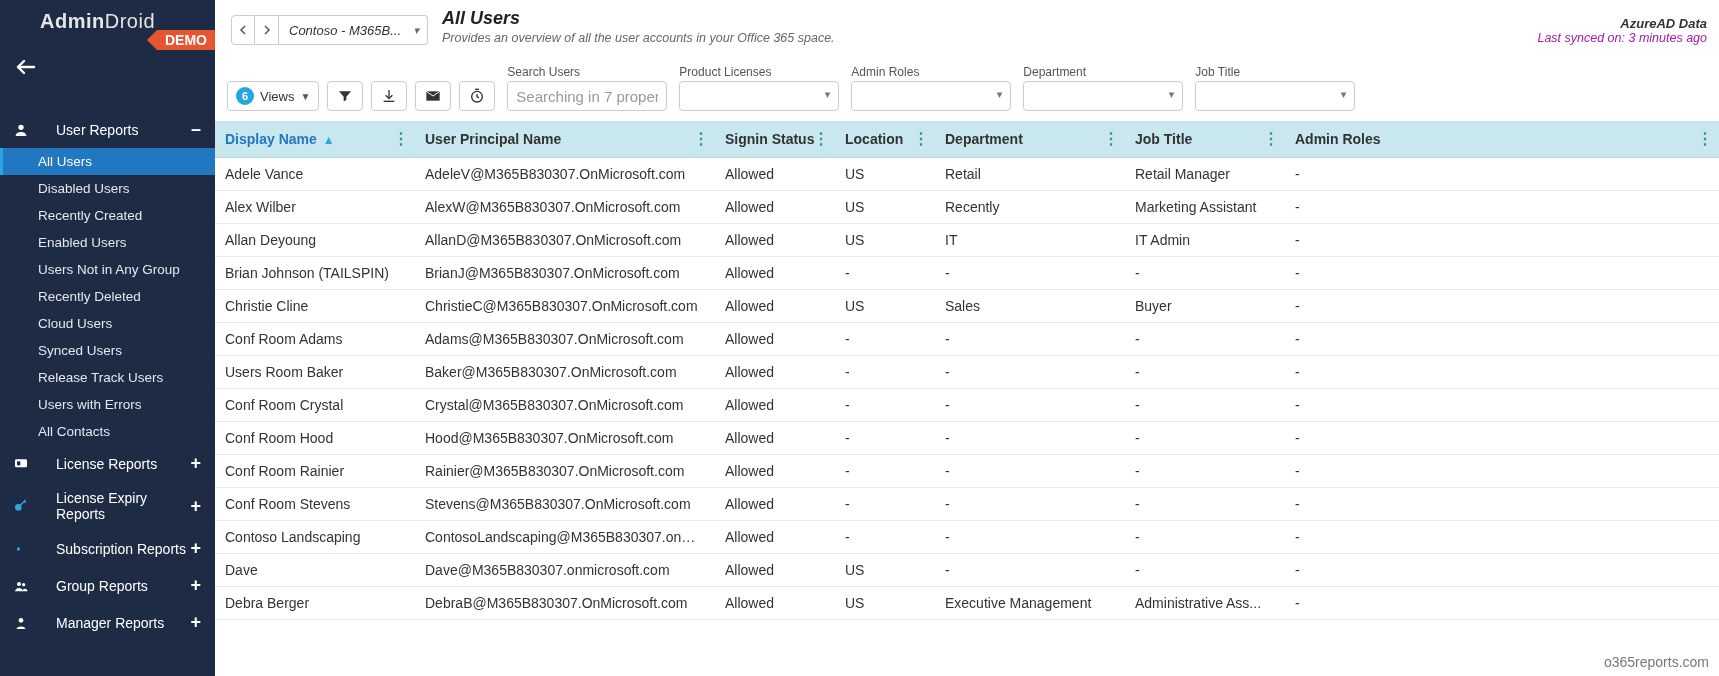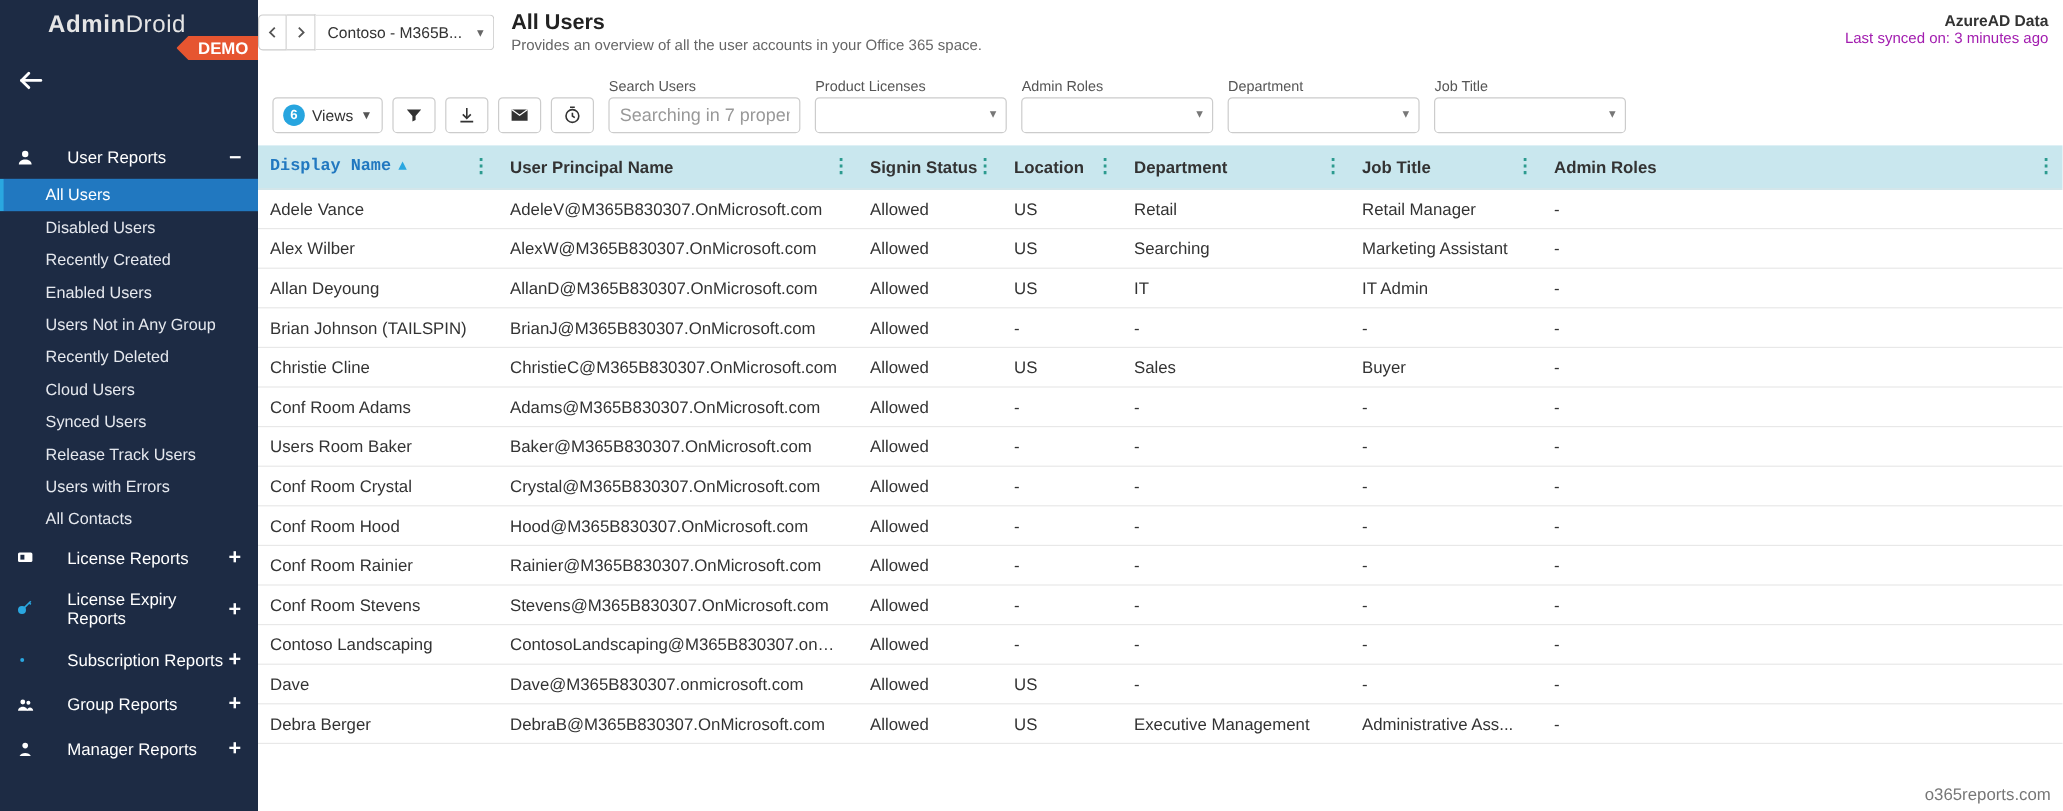--- a/index.html
+++ b/index.html
@@ -21,21 +21,21 @@
   .nav-section .label { flex: 1; margin-left: 16px; }
   .nav-section .toggle { font-size: 18px; font-weight: 700; margin-right: 2px; color: #fff; }
 
   .sub-items { }
   .sub-item { padding: 6px 12px 6px 38px; font-size: 13.5px; cursor: pointer; color: #e5e8ee; }
   .sub-item.active { background: #2178c0; color: #fff; box-shadow: inset 3px 0 0 #2aa7e0; }
 
   
   .main { position: absolute; left: 215px; right: 0; top: 0; bottom: 0; display: flex; flex-direction: column; }
 
-  .header { display: flex; align-items: flex-start; padding: 8px 12px 6px 0; }
+  .header { display: flex; align-items: flex-end; padding: 8px 12px 6px 16px; font-style: italic; }
   .crumb-wrap { display:flex; align-items:center; margin-right: 14px; margin-top:4px; }
   .crumb-btn { width: 24px; height: 30px; border:1px solid #ccc; background:#fff; display:flex; align-items:center; justify-content:center; color:#555; cursor:pointer; }
   .crumb-btn.left { border-radius: 4px 0 0 4px; }
   .crumb-btn.right { border-radius: 0; border-left:none; }
   .tenant-select { height:30px; border:1px solid #ccc; border-left:none; border-radius:0 4px 4px 0; padding: 0 26px 0 10px; font-size:13px; color:#333; background:#fff; position:relative; min-width:140px; display:flex; align-items:center; cursor:pointer; }
   .tenant-select::after { content:"▾"; position:absolute; right:8px; color:#666; font-size:11px; }
 
   .title-block { display:flex; flex-direction:column; }
   .page-title { font-size: 18px; font-weight: 600; color:#222; }
   .page-sub { font-size: 12.5px; color:#666; margin-top:2px; }
@@ -56,21 +56,21 @@
   .filter-stack .flabel { font-size:12px; color:#555; margin-bottom:2px; }
   .search-in { width:160px; height:30px; border:1px solid #ccc; border-radius:4px; padding:0 8px; font-size:15px; color:#333; }
   .search-in::placeholder { color:#999; }
   .dropdown { width:160px; height:30px; border:1px solid #ccc; border-radius:4px; background:#fff; position:relative; cursor:pointer; }
   .dropdown::after { content:"▾"; position:absolute; right:8px; top:6px; font-size:11px; color:#777; }
 
   
   .table-wrap { flex:1; overflow:hidden; margin-top:6px; }
   table { width:100%; border-collapse:collapse; table-layout:fixed; }
   thead th { background:#c9e7ee; color:#333; font-weight:600; font-size:14px; text-align:left; padding:10px 10px; position:relative; border-bottom:1px solid #b7d6dd; }
-  thead th.display-name { color:#2178c0;font-family:Liberation Mono, monospace; }
+  thead th.display-name { color:#2178c0; }
   .sort-arrow { color:#2aa7e0; font-size:12px; margin-left:6px; }
   .th-menu { position:absolute; right:6px; top:50%; transform:translateY(-50%); color:#2c9b8f; cursor:pointer; font-size:16px; line-height:1; }
   tbody td { font-size:14px; padding:8px 10px; border-bottom:1px solid #e8e8e8; color:#333; white-space:nowrap; overflow:hidden; text-overflow:ellipsis; }
 
   .watermark { position:absolute; right:10px; bottom:6px; font-size:14px; color:#777; }
 </style>
 </head>
 <body>
 
 <div class="sidebar">
@@ -281,21 +281,21 @@
             <td>US</td>
             <td>Retail</td>
             <td>Retail Manager</td>
             <td>-</td>
           </tr>
           <tr>
             <td>Alex Wilber</td>
             <td>AlexW@M365B830307.OnMicrosoft.com</td>
             <td>Allowed</td>
             <td>US</td>
-            <td>Searching</td>
+            <td>Recently</td>
             <td>Marketing Assistant</td>
             <td>-</td>
           </tr>
           <tr>
             <td>Allan Deyoung</td>
             <td>AllanD@M365B830307.OnMicrosoft.com</td>
             <td>Allowed</td>
             <td>US</td>
             <td>IT</td>
             <td>IT Admin</td>

